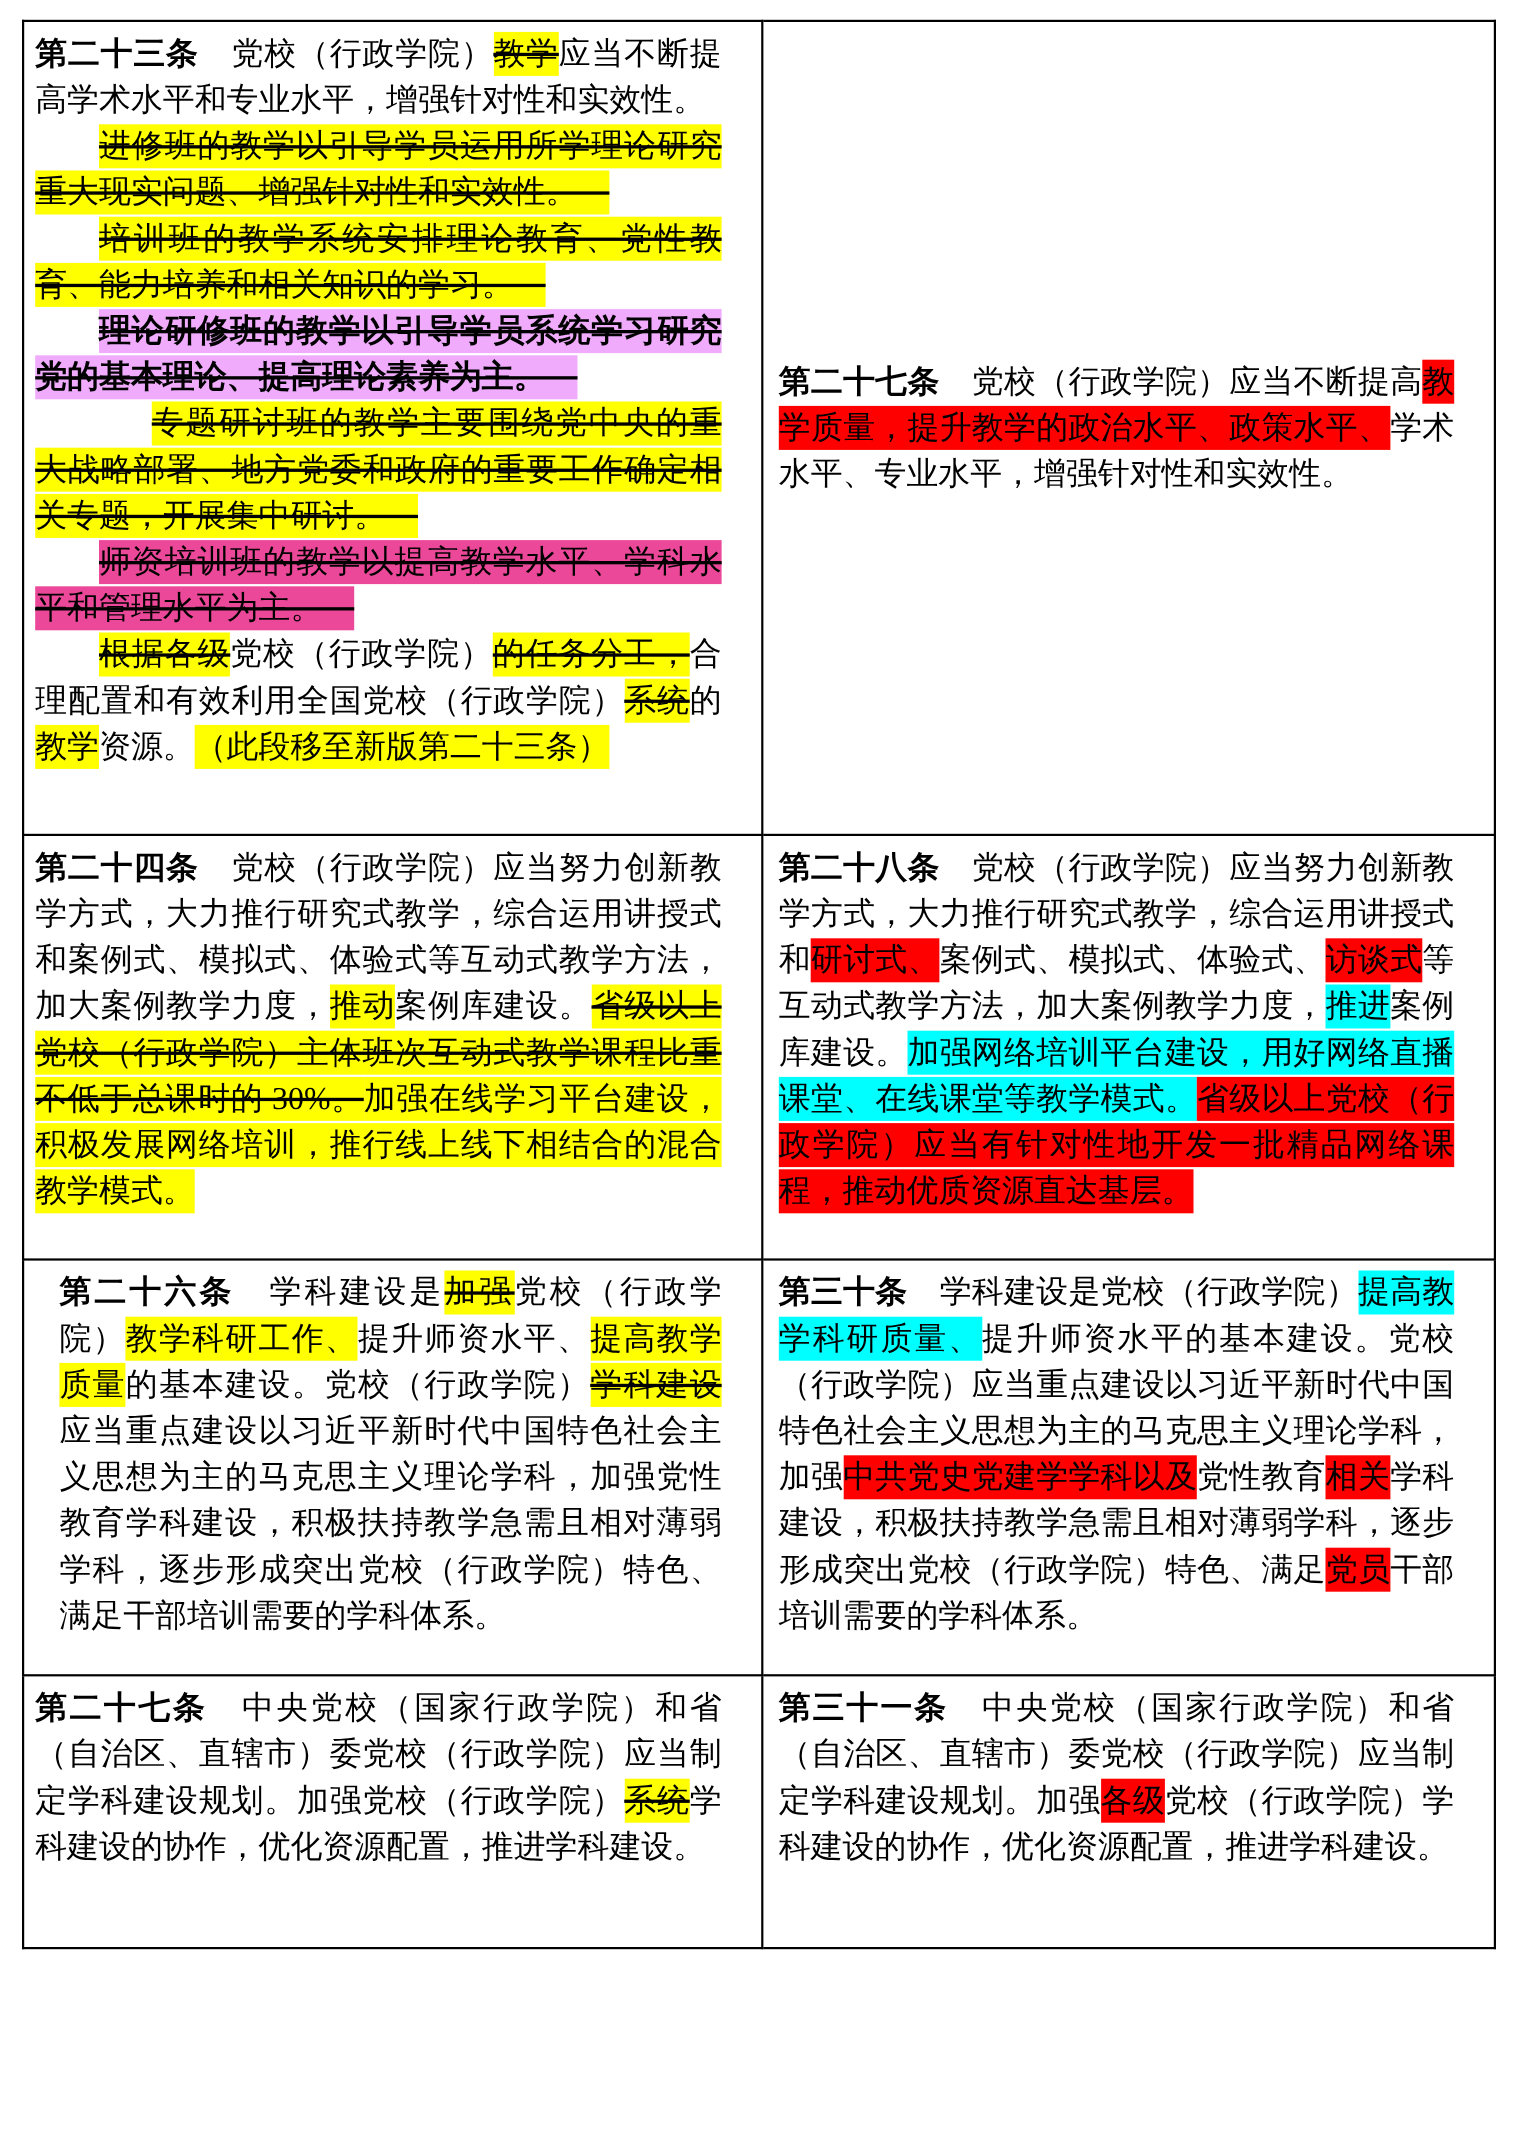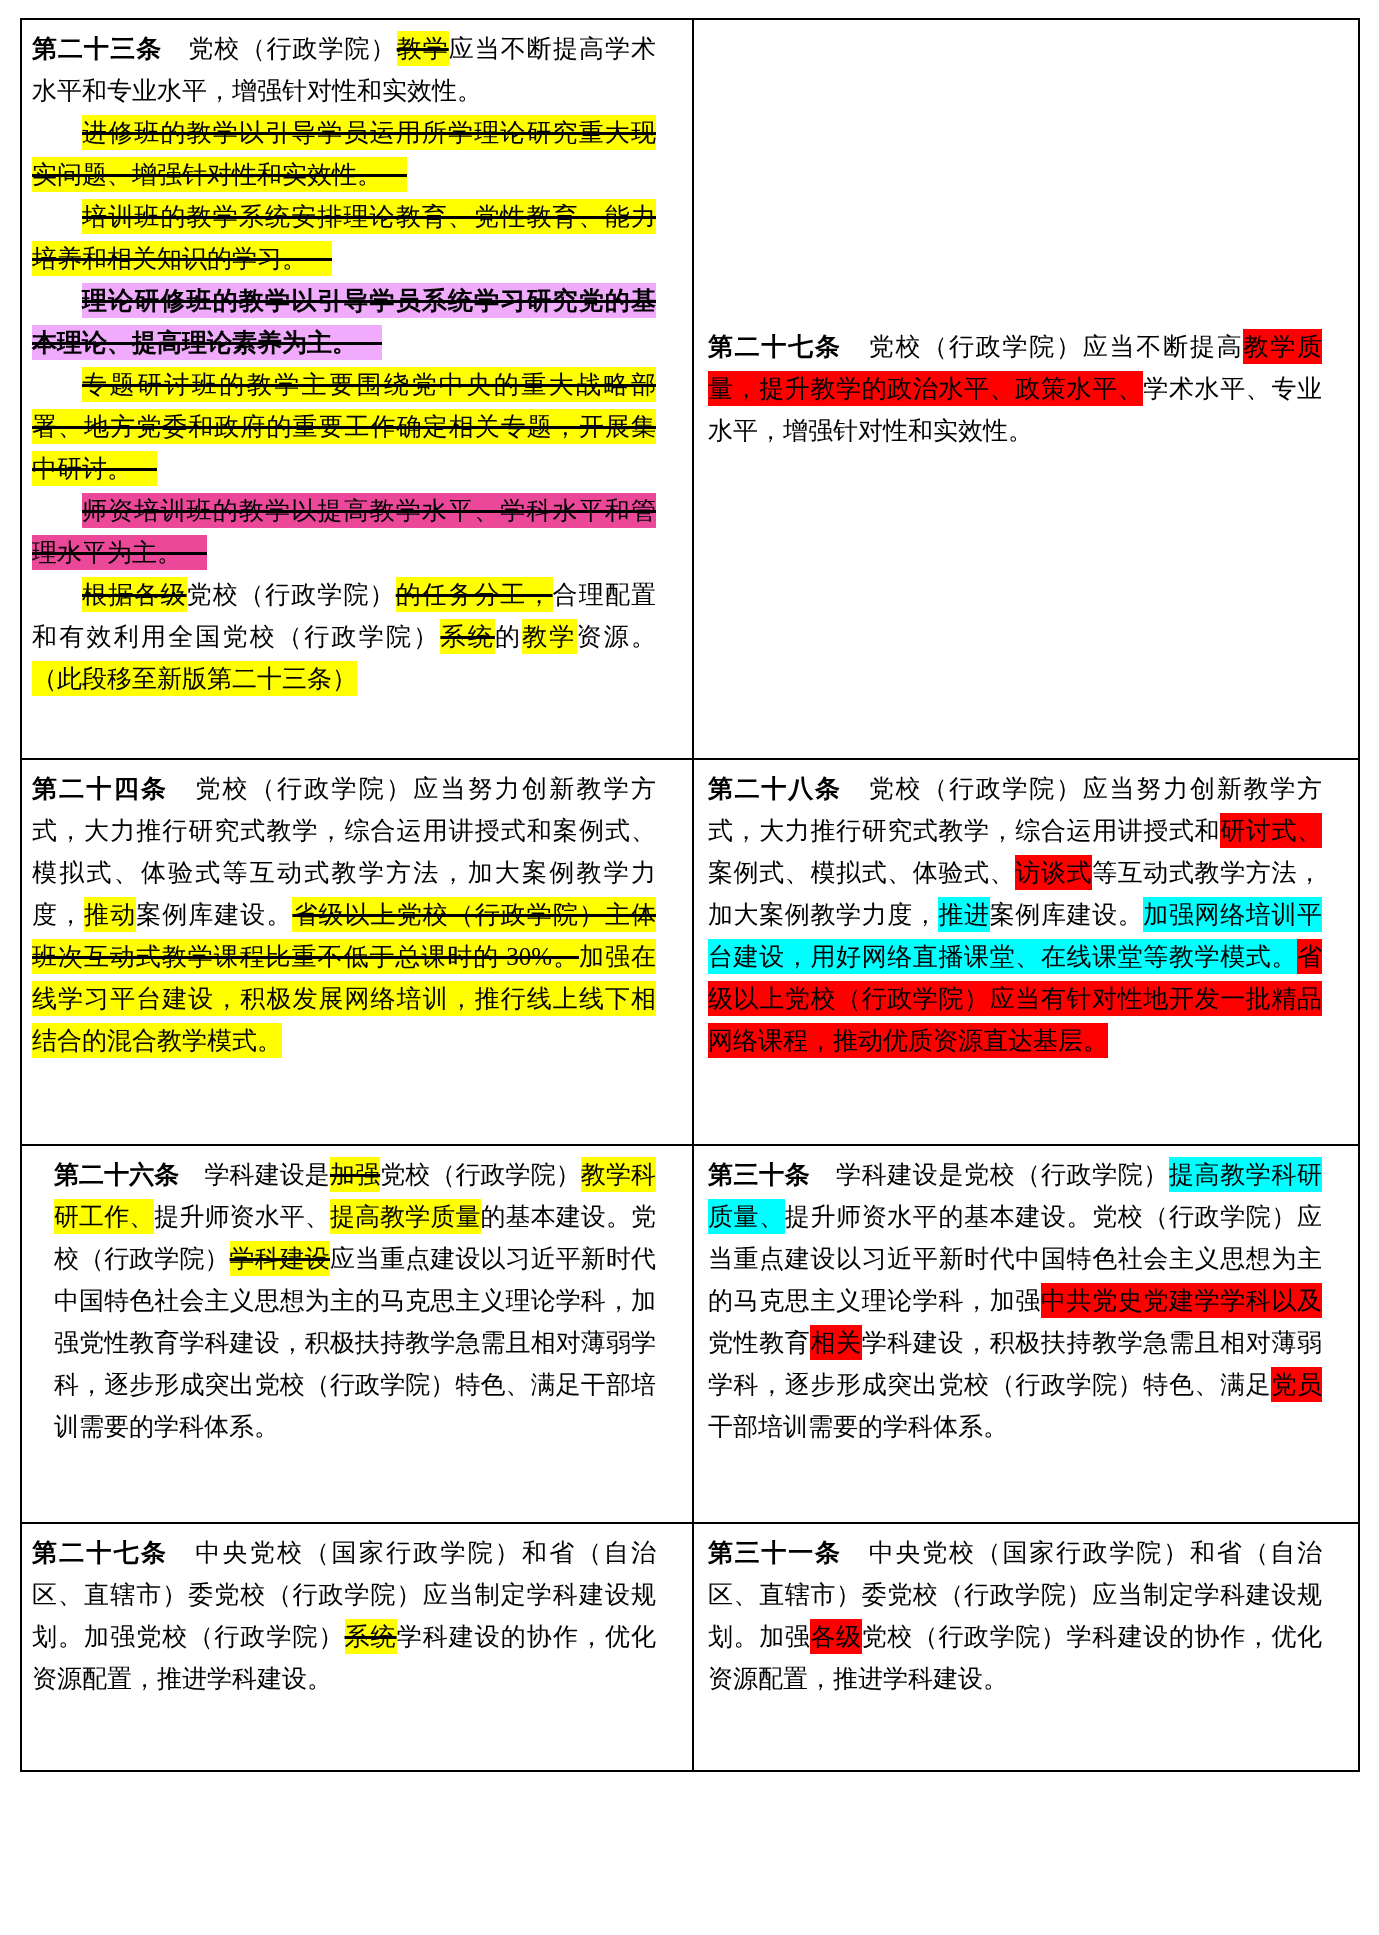--- a/index.html
+++ b/index.html
@@ -16,21 +16,21 @@
   }
   table.cmp {
     border-collapse: collapse;
     table-layout: fixed;
     margin: 18px 0 0 20px;
     width: 1338px;
   }
   td.cell {
     border: 2px solid #000000;
     vertical-align: top;
-    font-size: 25px;
+    font-size: 29px;
     line-height: 42px;
     text-align: justify;
     padding: 8px 36px 8px 10px;
     word-break: break-all;
     overflow: hidden;
   }
   td.cell.side-right { padding-left: 14px; }
   tr.r0 td { height: 722px; }
   tr.r1 td { height: 368px; }
   tr.r2 td { height: 194px; }
@@ -54,21 +54,21 @@
     <col style="width:672px">
     <col style="width:666px">
   </colgroup>
   <tbody>
       <tr class="r0">
         <td class="cell side-left">
           <p class="para"><span class="bold">第二十三条</span><span>　党校（行政学院）</span><span class="strike hl" style="background-color: rgb(255, 255, 0);">教学</span><span>应当不断提高学术水平和专业水平，增强针对性和实效性。</span></p>
           <p class="para indent"><span class="strike hl" style="background-color: rgb(255, 255, 0);">进修班的教学以引导学员运用所学理论研究重大现实问题、增强针对性和实效性。　</span></p>
           <p class="para indent"><span class="strike hl" style="background-color: rgb(255, 255, 0);">培训班的教学系统安排理论教育、党性教育、能力培养和相关知识的学习。　</span></p>
           <p class="para indent"><span class="strike hl" style="background-color: #f0abfc; font-weight: bold;">理论研修班的教学以引导学员系统学习研究党的基本理论、提高理论素养为主。　</span></p>
-          <p class="para indent"><span class="strike hl" style="background-color: rgb(255, 255, 0);">专题研讨班的教学主要围绕党中央的重大战略部署、地方党委和政府的重要工作确定相关专题，开展集中研讨。　</span></p>
+          <p class="para indent"><span class="strike hl" style="background-color: rgb(255, 255, 0); margin-left: 48px;">专题研讨班的教学主要围绕党中央的重大战略部署、地方党委和政府的重要工作确定相关专题，开展集中研讨。　</span></p>
           <p class="para indent"><span class="strike hl" style="background-color: #ec4899;">师资培训班的教学以提高教学水平、学科水平和管理水平为主。　</span></p>
           <p class="para indent"><span class="strike hl" style="background-color: rgb(255, 255, 0);">根据各级</span><span>党校（行政学院）</span><span class="strike hl" style="background-color: rgb(255, 255, 0);">的任务分工，</span><span>合理配置和有效利用全国党校（行政学院）</span><span class="strike hl" style="background-color: rgb(255, 255, 0);">系统</span><span>的</span><span class="hl" style="background-color: rgb(255, 255, 0);">教学</span><span>资源。</span><span class="hl" style="background-color: rgb(255, 255, 0);">（此段移至新版第二十三条）</span></p>
         </td>
         <td class="cell side-right" style="vertical-align: middle;">
           <p class="para"><span class="bold">第二十七条</span><span>　党校（行政学院）应当不断提高</span><span class="hl" style="background-color: rgb(255, 0, 0);">教学质量，提升教学的政治水平、政策水平、</span><span>学术水平、专业水平，增强针对性和实效性。</span></p>
         </td>
       </tr>
       <tr class="r1">
         <td class="cell side-left">
           <p class="para"><span class="bold">第二十四条</span><span>　党校（行政学院）应当努力创新教学方式，大力推行研究式教学，综合运用讲授式和案例式、模拟式、体验式等互动式教学方法，加大案例教学力度，</span><span class="hl" style="background-color: rgb(255, 255, 0);">推动</span><span>案例库建设。</span><span class="strike hl" style="background-color: rgb(255, 255, 0);">省级以上党校（行政学院）主体班次互动式教学课程比重不低于总课时的 30%。</span><span class="hl" style="background-color: rgb(255, 255, 0);">加强在线学习平台建设，积极发展网络培训，推行线上线下相结合的混合教学模式。</span></p>

